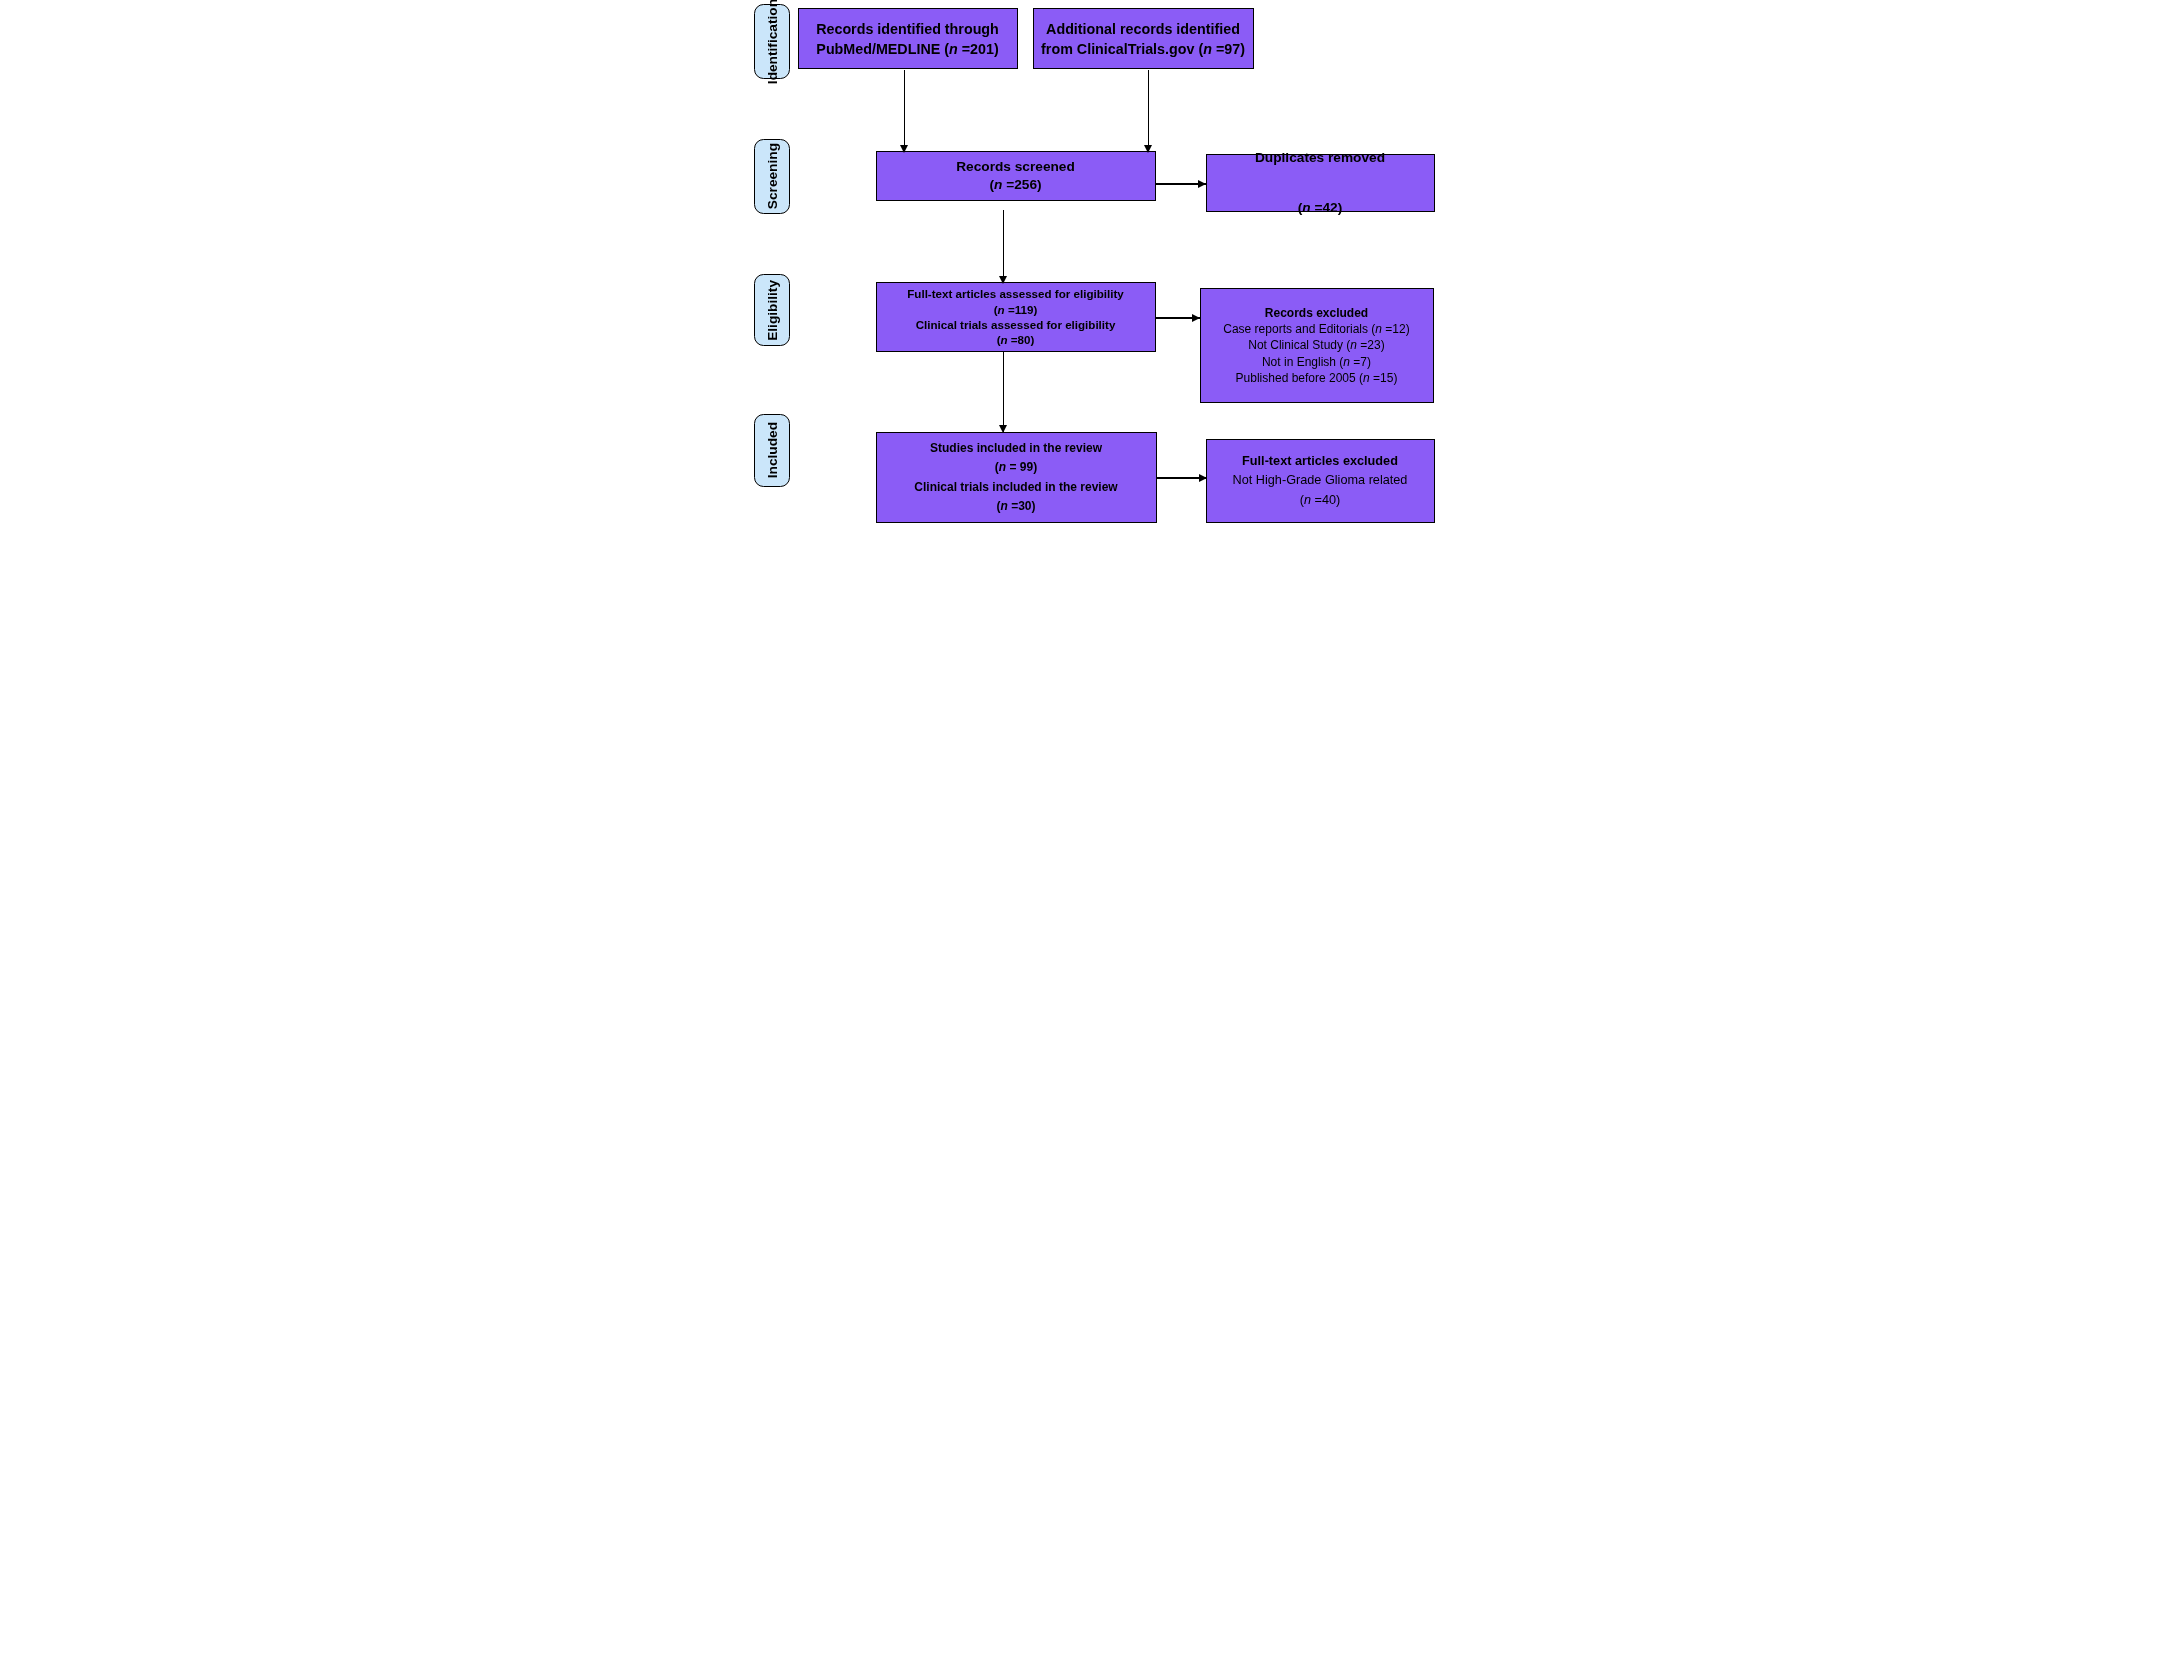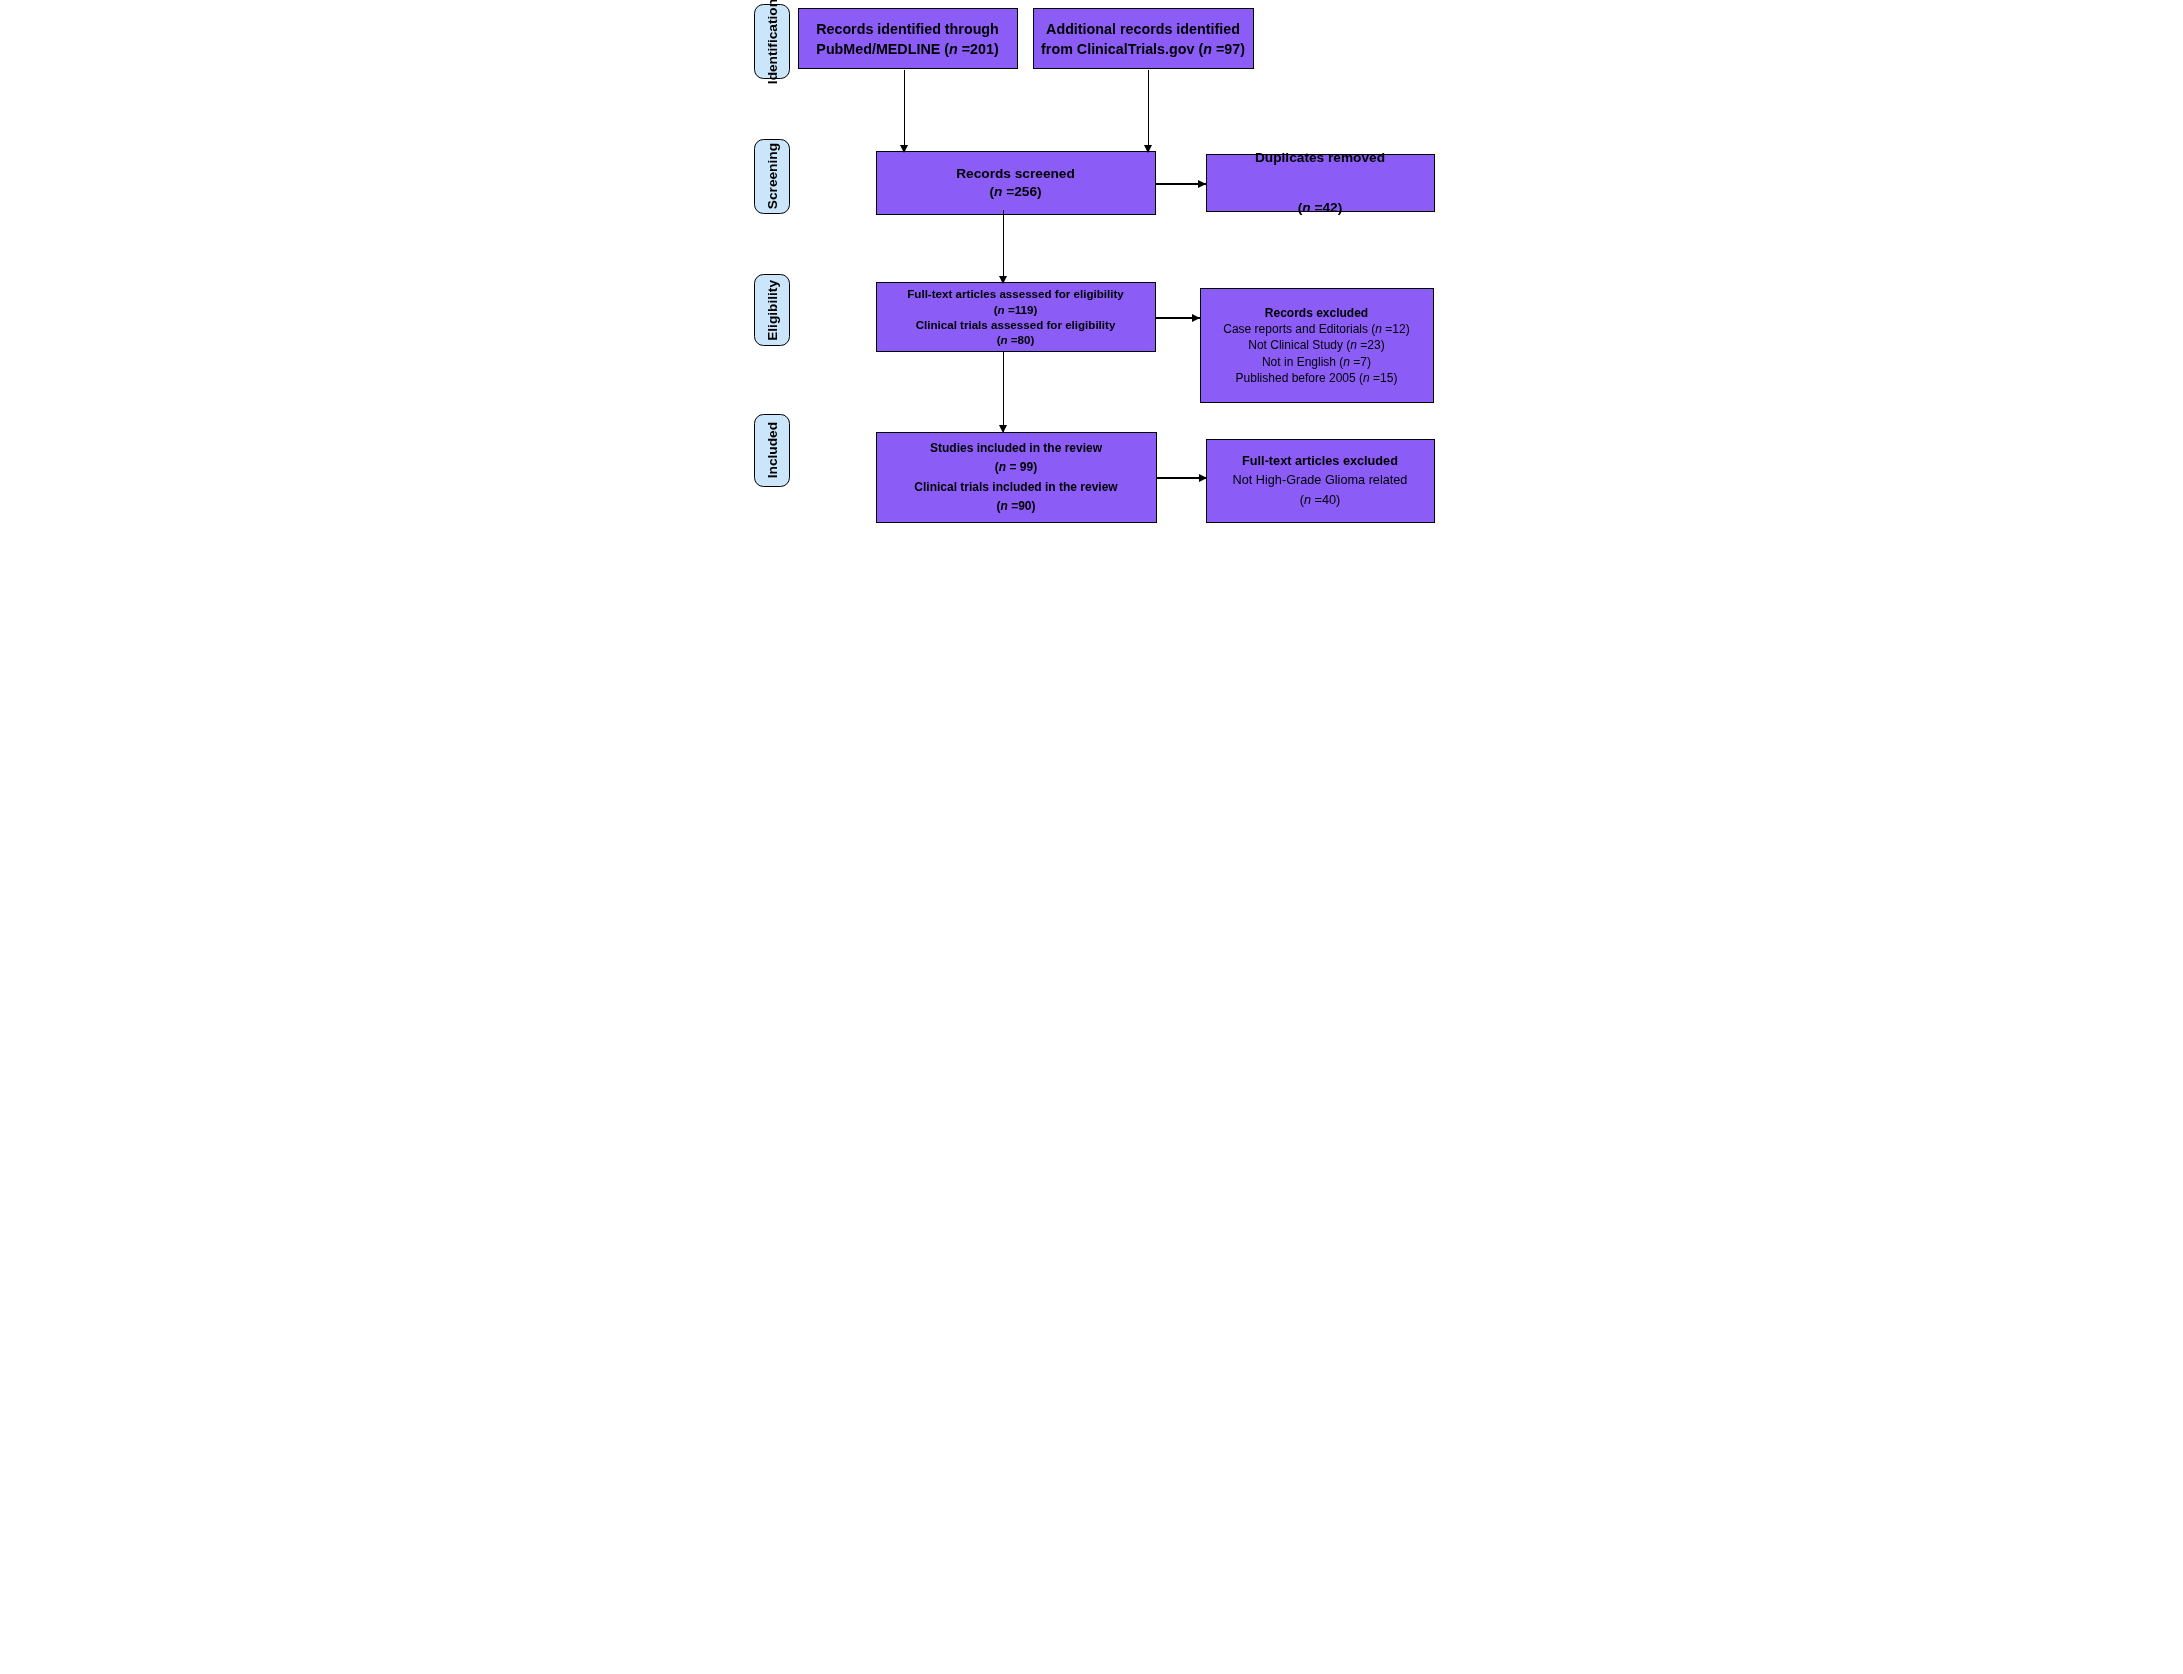--- a/index.html
+++ b/index.html
@@ -85,21 +85,21 @@
   <div class="fbox fs27" style="left:49px;top:8.4px;width:220px;height:61px;">
     <div class="line bold"><span>Records identified through</span></div>
     <div class="line bold"><span>PubMed/MEDLINE (</span><i class="nvar">n</i><span> =201)</span></div>
   </div>
 
   <div class="fbox fs27" style="left:284px;top:8.4px;width:221px;height:61px;">
     <div class="line bold"><span>Additional records identified</span></div>
     <div class="line bold"><span>from ClinicalTrials.gov (</span><i class="nvar">n</i><span> =97)</span></div>
   </div>
 
-  <div class="fbox fs26" style="left:127px;top:151px;width:280px;height:64px;">
+  <div class="fbox fs26" style="left:127px;top:151px;width:280px;height:50px;">
     <div class="line bold"><span>Records screened</span></div>
     <div class="line bold"><span>(</span><i class="nvar">n</i><span> =256)</span></div>
   </div>
 
   <div class="fbox fs26" style="left:457px;top:154px;width:229px;height:58px;gap:32px;">
     <div class="line bold"><span>Duplicates removed</span></div>
     <div class="line bold"><span>(</span><i class="nvar">n</i><span> =42)</span></div>
   </div>
 
   <div class="fbox fs22" style="left:127px;top:282px;width:280px;height:70px;">
@@ -114,21 +114,21 @@
     <div class="line"><span>Case reports and Editorials (</span><i class="nvar">n</i><span> =12)</span></div>
     <div class="line"><span>Not Clinical Study (</span><i class="nvar">n</i><span> =23)</span></div>
     <div class="line"><span>Not in English (</span><i class="nvar">n</i><span> =7)</span></div>
     <div class="line"><span>Published before 2005 (</span><i class="nvar">n</i><span> =15)</span></div>
   </div>
 
   <div class="fbox fs23w" style="left:127px;top:432px;width:281px;height:91px;">
     <div class="line bold"><span>Studies included in the review</span></div>
     <div class="line bold"><span>(</span><i class="nvar">n</i><span> = 99)</span></div>
     <div class="line bold"><span>Clinical trials included in the review</span></div>
-    <div class="line bold"><span>(</span><i class="nvar">n</i><span> =90)</span></div>
+    <div class="line bold"><span>(</span><i class="nvar">n</i><span> =30)</span></div>
   </div>
 
   <div class="fbox fs24" style="left:457px;top:439px;width:229px;height:84px;">
     <div class="line bold"><span>Full-text articles excluded</span></div>
     <div class="line"><span>Not High-Grade Glioma related</span></div>
     <div class="line"><span>(</span><i class="nvar">n</i><span> =40)</span></div>
   </div>
 
   <div class="arrow-v" style="left:155px;top:70px;height:82px;"></div>
   <div class="arrow-v" style="left:399px;top:70px;height:82px;"></div>

